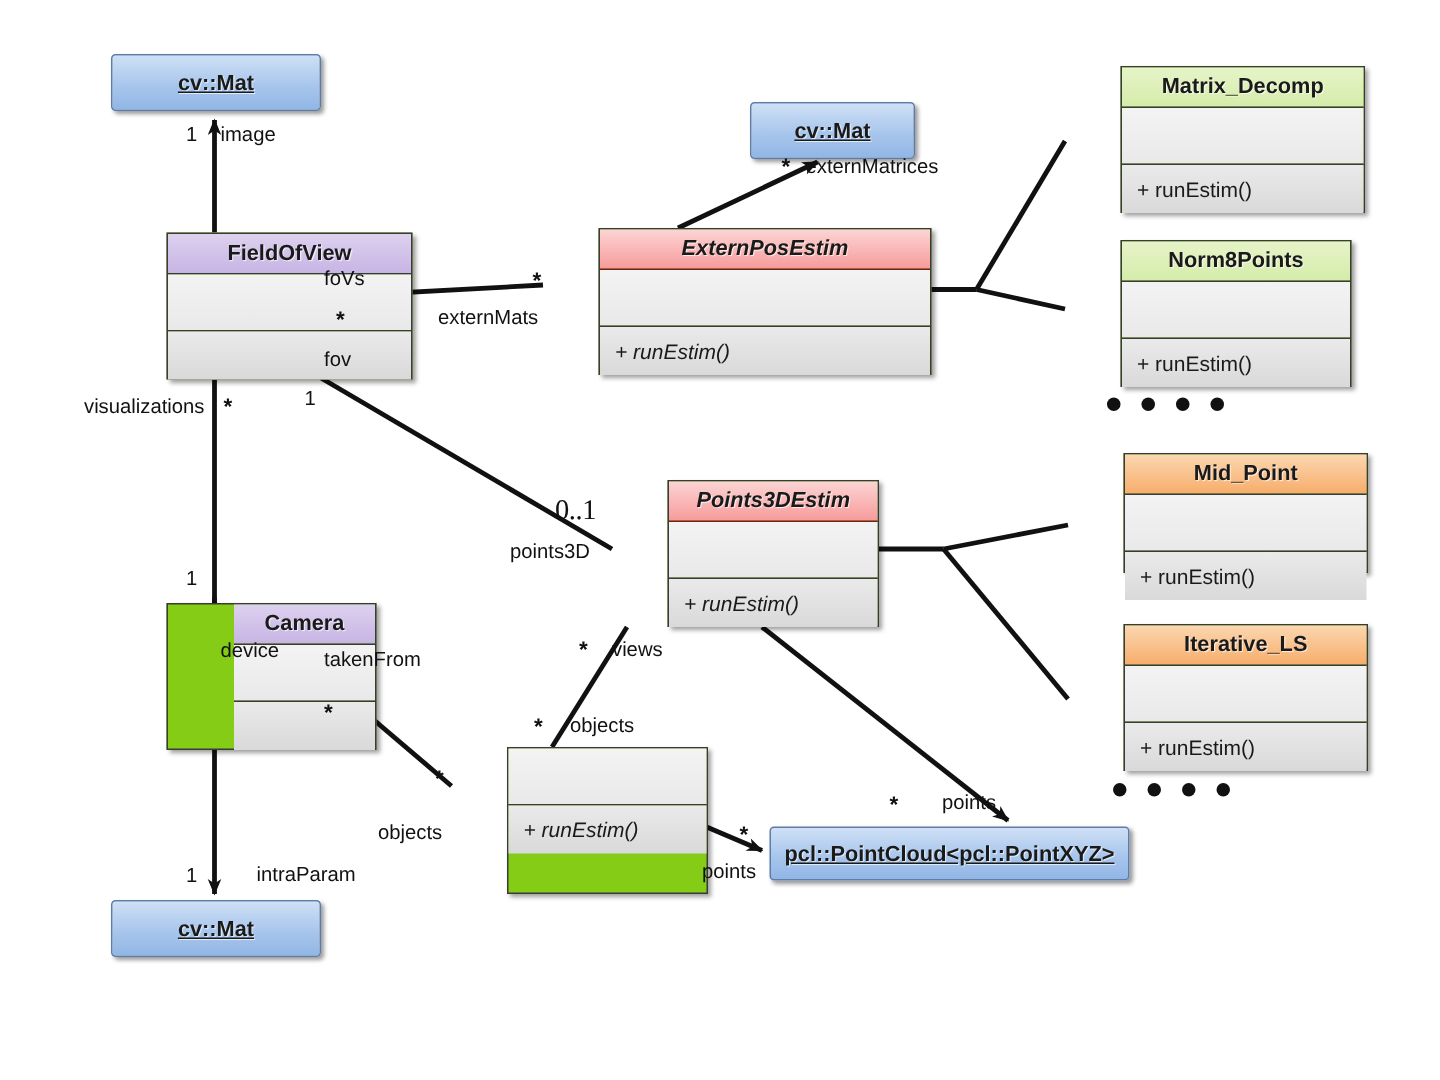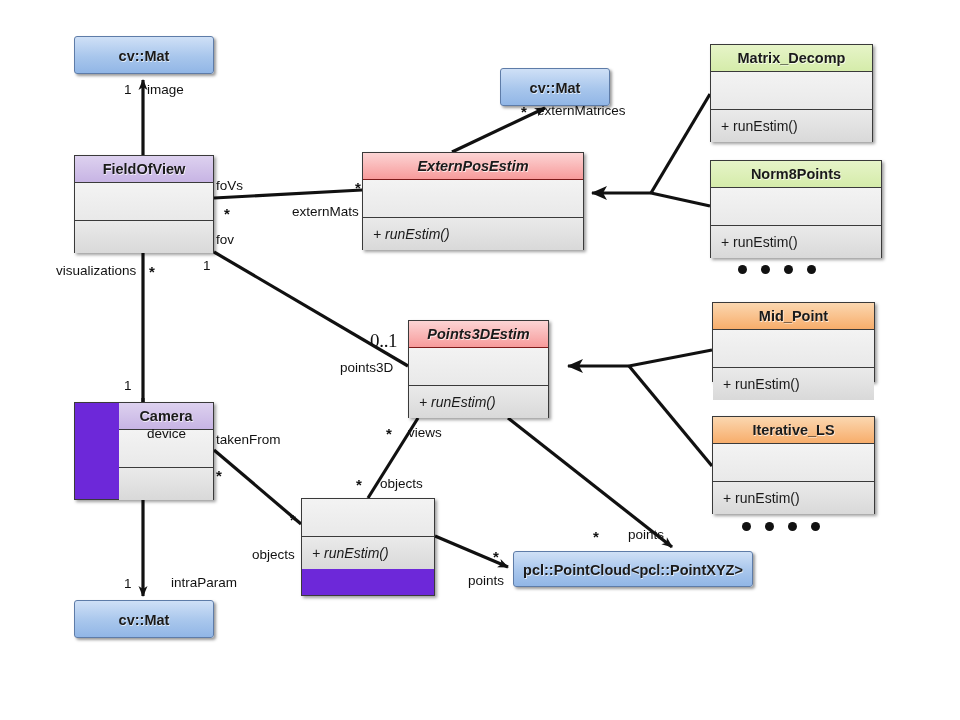--- a/index.html
+++ b/index.html
@@ -21,21 +21,22 @@
     width: 960px; height: 720px;
     pointer-events: none;
   }
 
   
   .uml {
     position: absolute;
     border: 1.4px solid #3a3a3a;
     box-sizing: border-box;
     box-shadow: 2px 2px 3px rgba(0,0,0,0.38);
-    background: #6d28d9;
+    background: #84cc16;
+    margin-left: 37px;
   }
   .uml .hdr {
     height: 27px;
     line-height: 27px;
     text-align: center;
     font-size: 14.5px;
     font-weight: bold;
     color: #1a1a1a;
     border-bottom: 1.4px solid #3a3a3a;
     box-sizing: border-box;
@@ -77,20 +78,21 @@
     border-radius: 3px;
     background: linear-gradient(to bottom,#cfe0f6 0%,#a8c6ec 55%,#91b6e6 100%);
     box-shadow: 2px 2px 3px rgba(0,0,0,0.40);
     text-align: center;
     font-size: 14.5px;
     font-weight: bold;
     color: #1a1a1a;
     text-shadow: 0.7px 0.7px 0.6px rgba(255,255,255,0.7);
     white-space: nowrap;
     overflow: hidden;
+    text-decoration: underline;
   }
 
   
   .lbl {
     position: absolute;
     font-size: 13.5px;
     color: #111;
     white-space: nowrap;
     line-height: 1;
   }
@@ -167,21 +169,21 @@
 
     <g stroke="#111" stroke-width="3.2" fill="none">
       <line x1="143" y1="402" x2="143" y2="398"></line>
     </g>
   </svg>
 
   <div class="simplebox" style="left:74px; top:36px; width:140px; height:38px; line-height:38px;">
     <span>cv::Mat</span>
   </div>
 
-  <div class="uml" style="left:74px; top:155px; width:140px; height:98px;">
+  <div class="uml" style="left:74px; top:155px; width:164px; height:98px;">
     <div class="hdr purple">FieldOfView</div>
     <div class="attrs"></div>
     <div class="ops"></div>
   </div>
 
   <div class="simplebox" style="left:500px; top:68px; width:110px; height:38px; line-height:38px;">
     <span>cv::Mat</span>
   </div>
 
   <div class="uml abstract" style="left:362px; top:152px; width:222px; height:98px;">
@@ -189,21 +191,21 @@
     <div class="attrs"></div>
     <div class="ops">+ runEstim()</div>
   </div>
 
   <div class="uml" style="left:710px; top:44px; width:163px; height:98px;">
     <div class="hdr green">Matrix_Decomp</div>
     <div class="attrs"></div>
     <div class="ops">+ runEstim()</div>
   </div>
 
-  <div class="uml" style="left:710px; top:160px; width:172px; height:98px;">
+  <div class="uml" style="left:710px; top:160px; width:154px; height:98px;">
     <div class="hdr green">Norm8Points</div>
     <div class="attrs"></div>
     <div class="ops">+ runEstim()</div>
   </div>
 
   <div class="uml abstract" style="left:408px; top:320px; width:141px; height:98px;">
     <div class="hdr red">Points3DEstim</div>
     <div class="attrs"></div>
     <div class="ops">+ runEstim()</div>
   </div>

